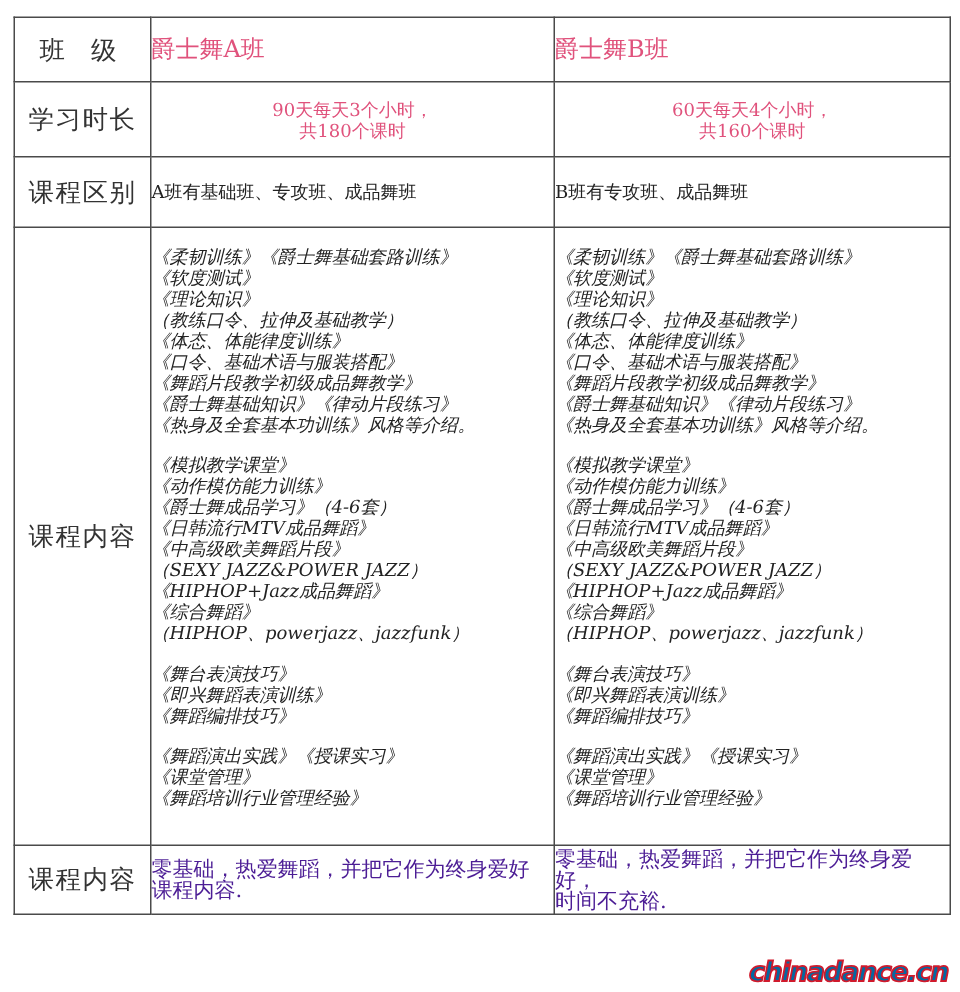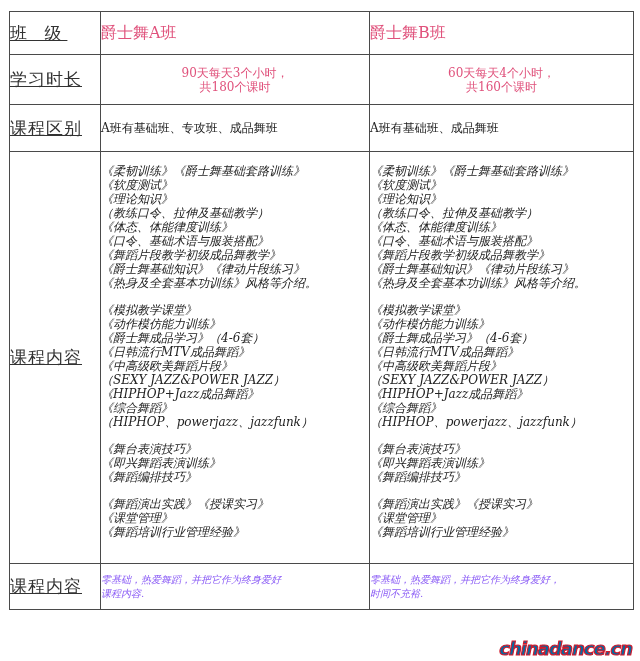--- a/index.html
+++ b/index.html
@@ -2,32 +2,32 @@
 <html><head>
   <meta charset="utf-8">
   <style>
     html, body { margin: 0; padding: 0; background: #ffffff; }
     body { width: 640px; height: 661px; position: relative; overflow: hidden;
            font-family: "DejaVu Serif", "Liberation Serif", serif; }
     table.cmp { position: absolute; left: 9px; top: 11px; border-collapse: collapse;
                 width: 624px; table-layout: fixed; }
     table.cmp td { border: 1.5px solid #4a4a4a; vertical-align: middle; padding: 0; }
     col.c0 { width: 91px; } col.c1 { width: 269px; } col.c2 { width: 264px; }
-    .label { font-size: 17px; color: #333333; letter-spacing: 1px;
-             font-family: "DejaVu Sans", "Liberation Sans", sans-serif; font-weight: 300; text-decoration: underline; }
+    .label { text-align: center; font-size: 17px; color: #333333; letter-spacing: 1px;
+             font-family: "DejaVu Sans", "Liberation Sans", sans-serif; font-weight: 300; }
     .label.spaced { letter-spacing: 6px; }
     .cell { padding-left: 11px; }
     .title { font-size: 16px; color: #e0527c; }
     .duration { font-size: 12px; color: #e0527c; line-height: 14px; text-align: center; }
     .plain { font-size: 12px; color: #222222; border-radius: 11px; }
     .teachers { font-size: 15px; color: #f3b6cb; font-family: "DejaVu Sans Mono", "Liberation Mono", monospace; }
     .content { font-size: 12px; color: #222; line-height: 14px; padding-top: 7px; padding-bottom: 30px; }
     .content .group { margin-bottom: 13px; font-style: italic; }
     .content .line { white-space: nowrap; }
-    .req { font-size: 10px; color: #8b5cf6; line-height: 14px; font-style: italic; }
+    .req { font-size: 14px; color: #4c1d95; line-height: 14px; }
     .r0 td { height: 42px; } .r1 td { height: 49px; margin-top: 30px; } .r2 td { height: 46px; }
     .r3 td { height: 38px; } .r4 td { height: 411px; } .r5 td { height: 45px; }
     .watermark { position: absolute; right: 8px; bottom: 2px; font-size: 18px; font-weight: bold;
                  font-family: "DejaVu Sans", sans-serif; color: #0369a1;
                  -webkit-text-stroke: 1.2px #d01a2c; letter-spacing: -1px; font-style: italic; }
   </style>
 </head>
 <body>
 
 <table class="cmp">
@@ -49,21 +49,21 @@
       <div>共180个课时</div>
     </td>
     <td class="cell duration">
       <div>60天每天4个小时，</div>
       <div>共160个课时</div>
     </td>
   </tr>
   <tr class="r2">
     <td class="label">课程区别</td>
     <td class="cell plain">A班有基础班、专攻班、成品舞班</td>
-    <td class="cell plain">A班有基础班、成品舞班</td>
+    <td class="cell plain">B班有专攻班、成品舞班</td>
   </tr>
   <tr class="r4">
     <td class="label">课程内容</td>
     <td class="cell content">
       <div class="group">
         <div class="line">《柔韧训练》《爵士舞基础套路训练》</div>
         <div class="line">《软度测试》</div>
         <div class="line">《理论知识》</div>
         <div class="line">（教练口令、拉伸及基础教学）</div>
         <div class="line">《体态、体能律度训练》</div>

